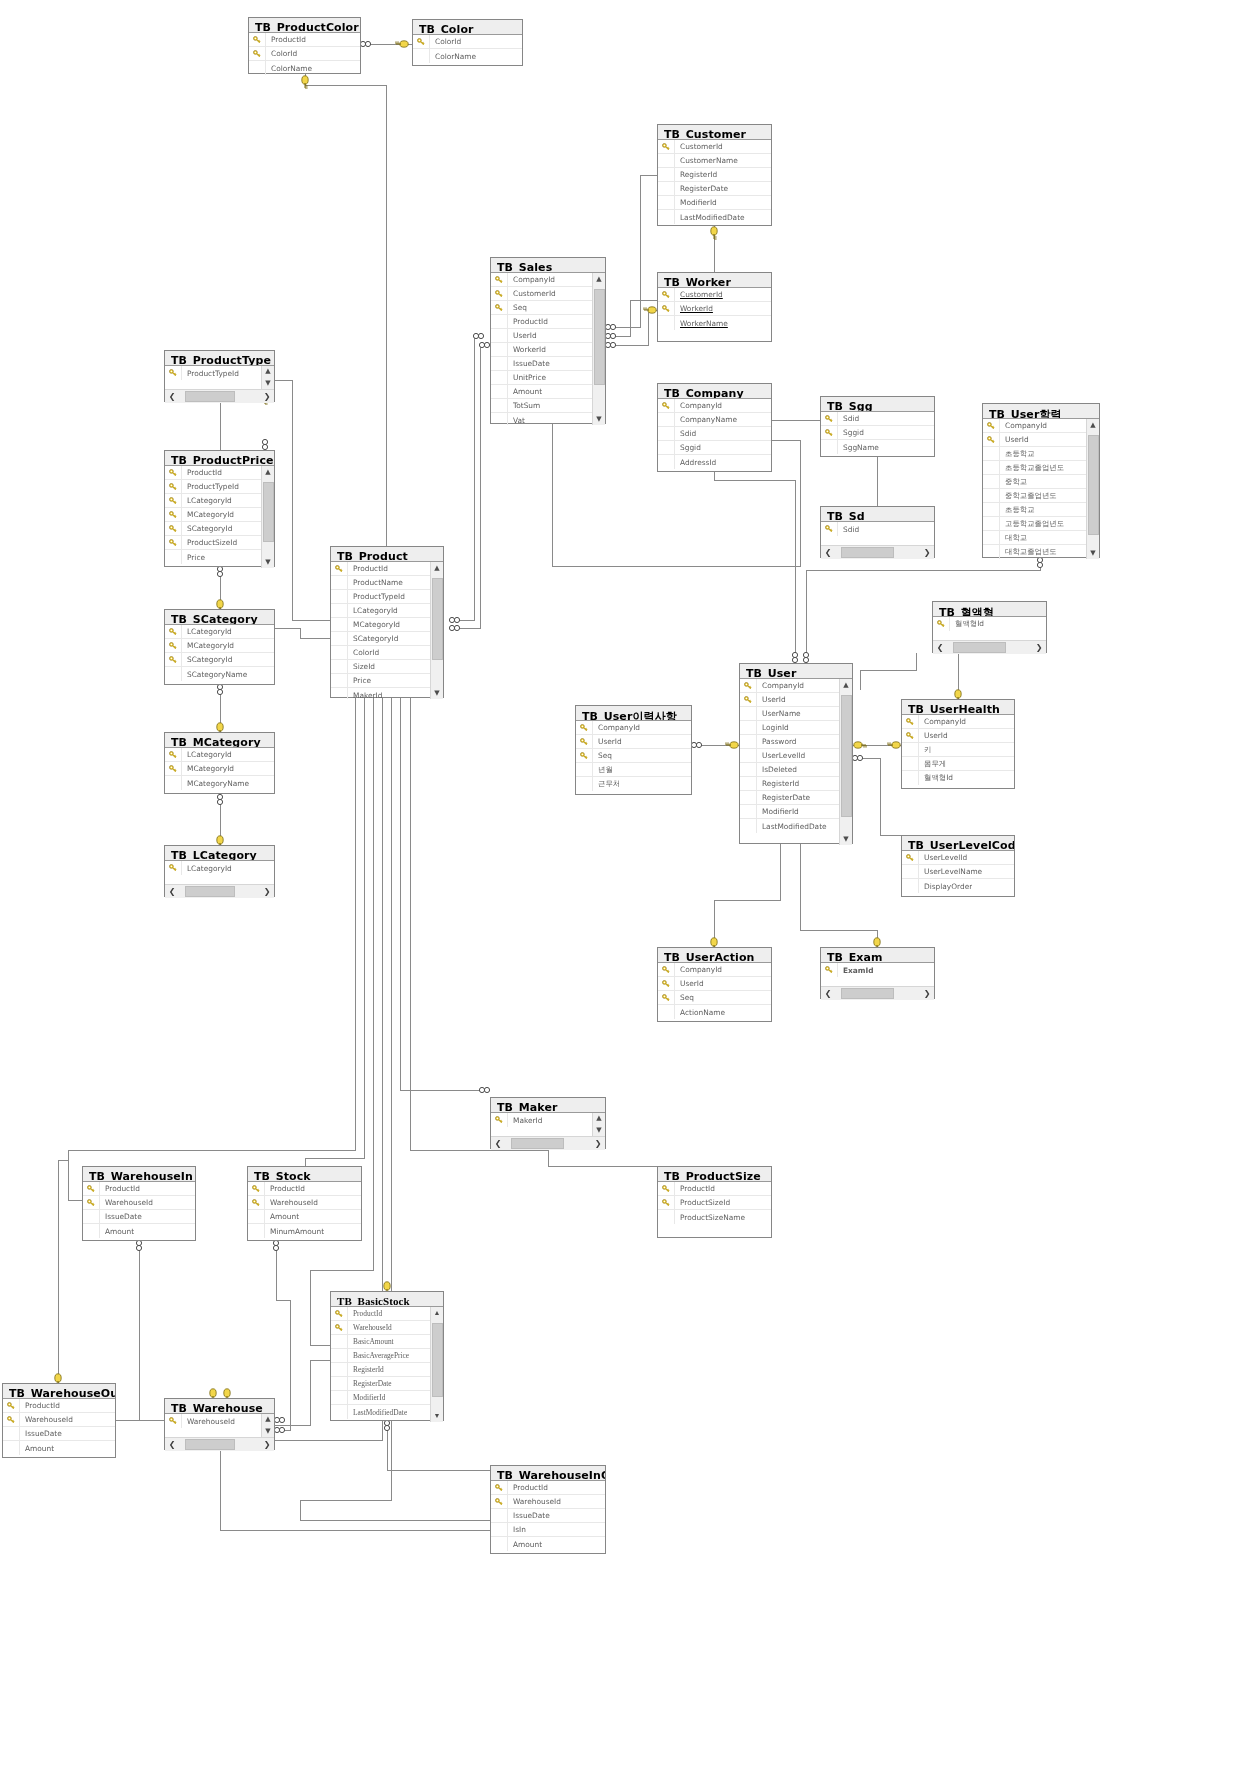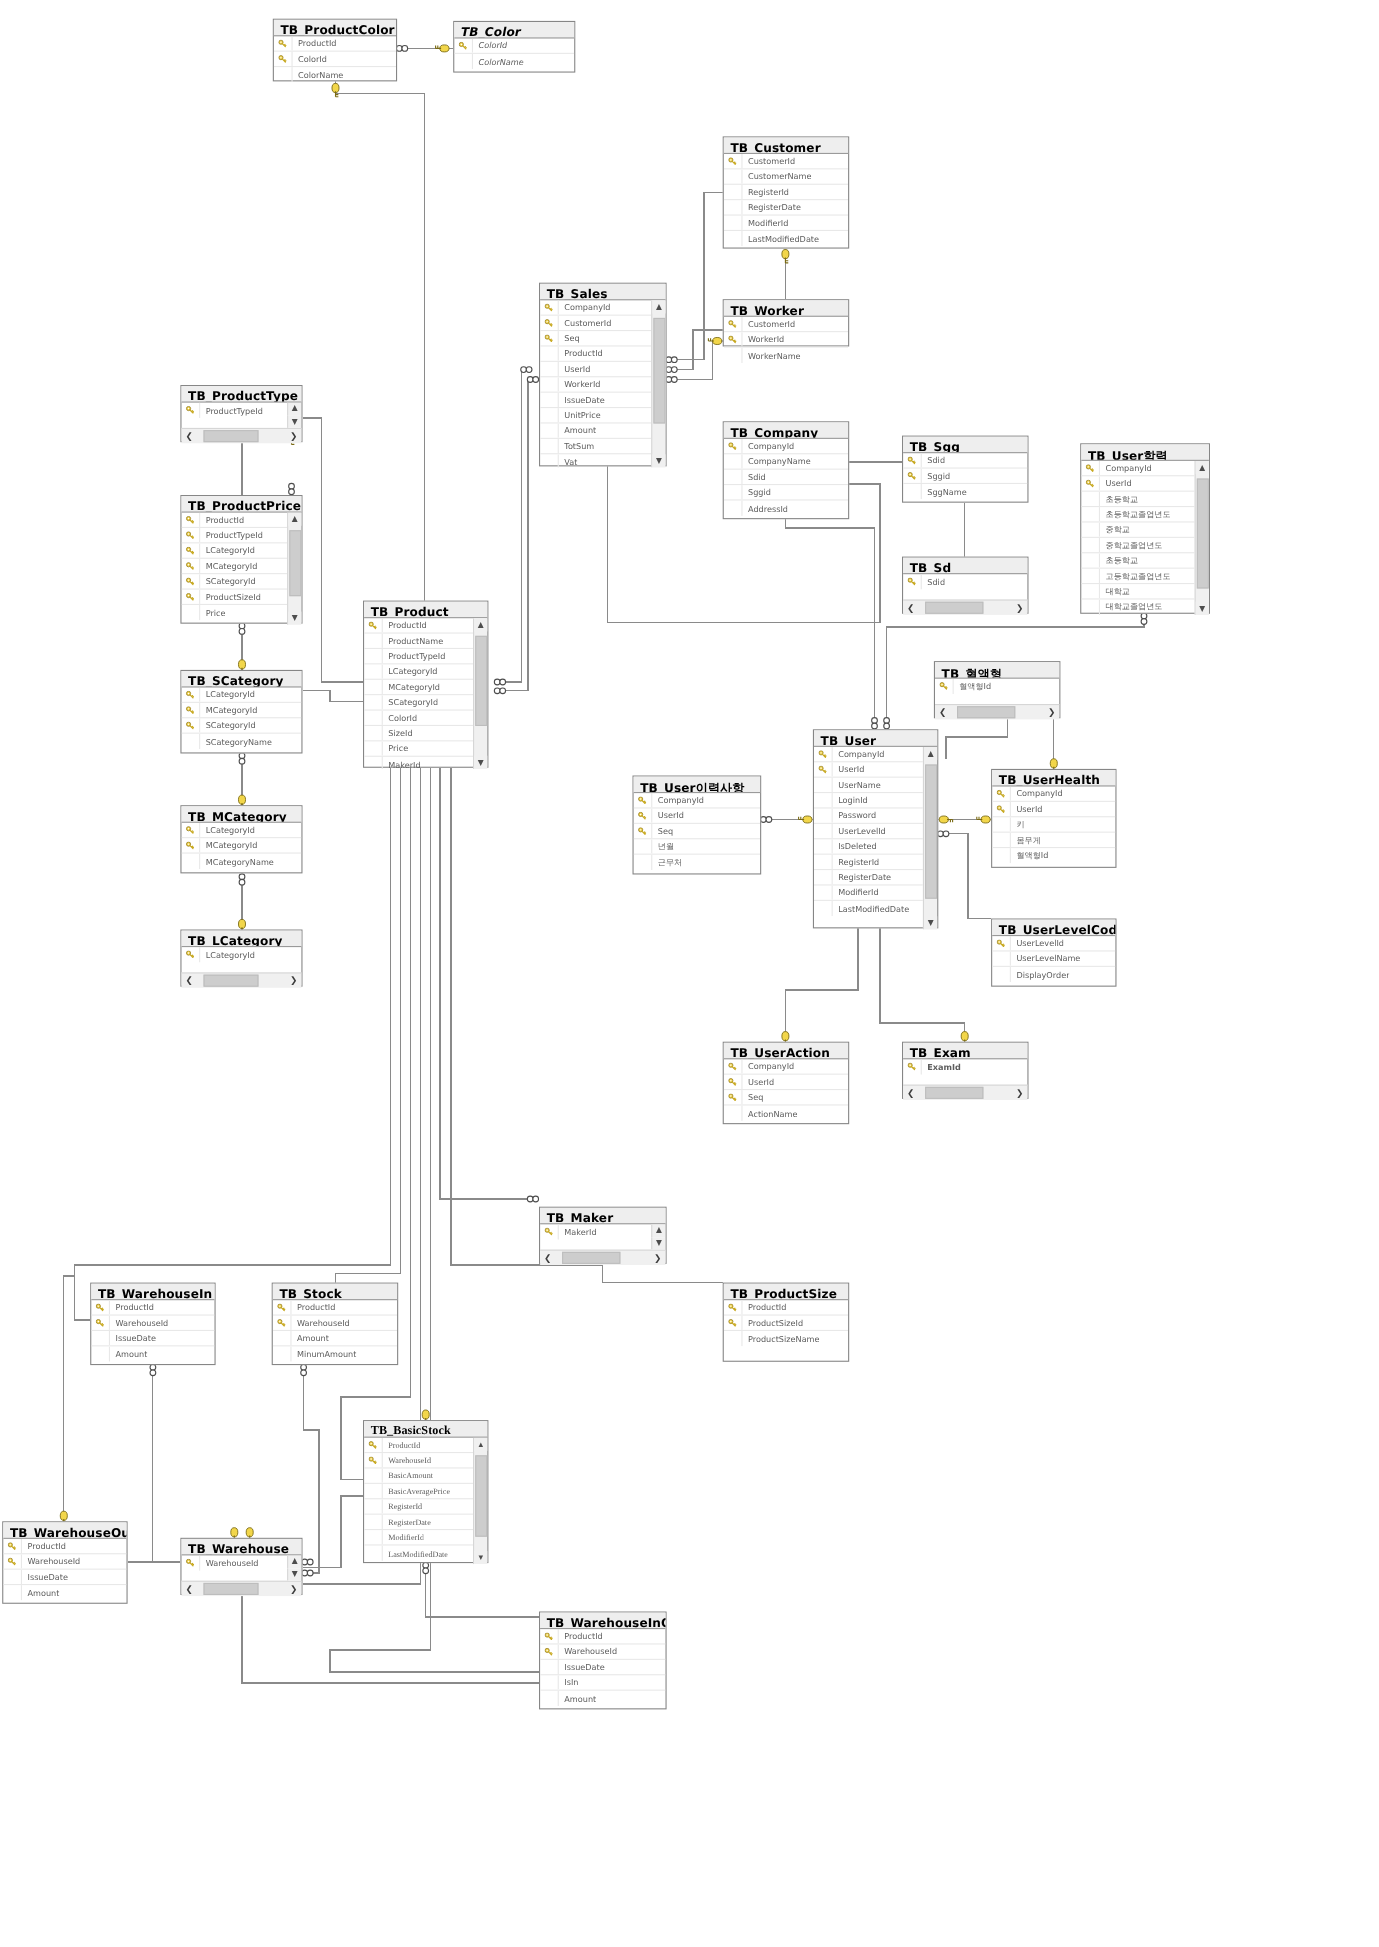--- a/index.html
+++ b/index.html
@@ -266,21 +266,21 @@
             </div>
             <div class="fname">ColorId</div>
           </div>
           <div class="row">
             <div class="keycell"></div>
             <div class="fname">ColorName</div>
           </div>
         </div>
       </div>
     </div>
-    <div class="tbl" style="left: 412px; top: 19px; width: 111px; height: 47px; font-style: italic;">
+    <div class="tbl" style="left: 412px; top: 19px; width: 111px; height: 47px;">
       <div class="hdr">TB_Color</div>
       <div class="body" style="height: 32px; overflow: hidden;">
         <div class="rows" style="width: 109px;">
           <div class="row">
             <div class="keycell">
               <svg class="key" viewBox="0 0 10 10">
                 <circle cx="3" cy="3" r="2.4" fill="#f0d24b" stroke="#8a7214" stroke-width="0.8"></circle>
                 <circle cx="3" cy="3" r="0.8" fill="#fff"></circle>
                 <path d="M4.4 4.4 L8 8 M6.4 6.4 L7.6 5.4 M7.6 7.6 L8.6 6.6" stroke="#c8a921" stroke-width="1.4" fill="none" stroke-linecap="round"></path>
               </svg>
@@ -324,21 +324,21 @@
             <div class="keycell"></div>
             <div class="fname">ModifierId</div>
           </div>
           <div class="row">
             <div class="keycell"></div>
             <div class="fname">LastModifiedDate</div>
           </div>
         </div>
       </div>
     </div>
-    <div class="tbl" style="left: 657px; top: 272px; width: 115px; height: 43px;">
+    <div class="tbl" style="left: 657px; top: 272px; width: 115px; height: 70px; text-decoration: underline;">
       <div class="hdr">TB_Worker</div>
       <div class="body" style="height: 46px; overflow: hidden;">
         <div class="rows" style="width: 113px;">
           <div class="row">
             <div class="keycell">
               <svg class="key" viewBox="0 0 10 10">
                 <circle cx="3" cy="3" r="2.4" fill="#f0d24b" stroke="#8a7214" stroke-width="0.8"></circle>
                 <circle cx="3" cy="3" r="0.8" fill="#fff"></circle>
                 <path d="M4.4 4.4 L8 8 M6.4 6.4 L7.6 5.4 M7.6 7.6 L8.6 6.6" stroke="#c8a921" stroke-width="1.4" fill="none" stroke-linecap="round"></path>
               </svg>
@@ -847,21 +847,21 @@
         </div>
         <div class="vscroll">
           <div class="arrow">▲</div>
           <div class="track">
             <div class="thumb" style="margin-top: 4px; height: 82px;"></div>
           </div>
           <div class="arrow">▼</div>
         </div>
       </div>
     </div>
-    <div class="tbl" style="left: 849px; top: 601px; width: 115px; height: 52px;">
+    <div class="tbl" style="left: 932px; top: 601px; width: 115px; height: 52px;">
       <div class="hdr">TB_혈액형</div>
       <div class="body" style="height: 23px; overflow: hidden;">
         <div class="rows" style="width: 113px;">
           <div class="row">
             <div class="keycell">
               <svg class="key" viewBox="0 0 10 10">
                 <circle cx="3" cy="3" r="2.4" fill="#f0d24b" stroke="#8a7214" stroke-width="0.8"></circle>
                 <circle cx="3" cy="3" r="0.8" fill="#fff"></circle>
                 <path d="M4.4 4.4 L8 8 M6.4 6.4 L7.6 5.4 M7.6 7.6 L8.6 6.6" stroke="#c8a921" stroke-width="1.4" fill="none" stroke-linecap="round"></path>
               </svg>

